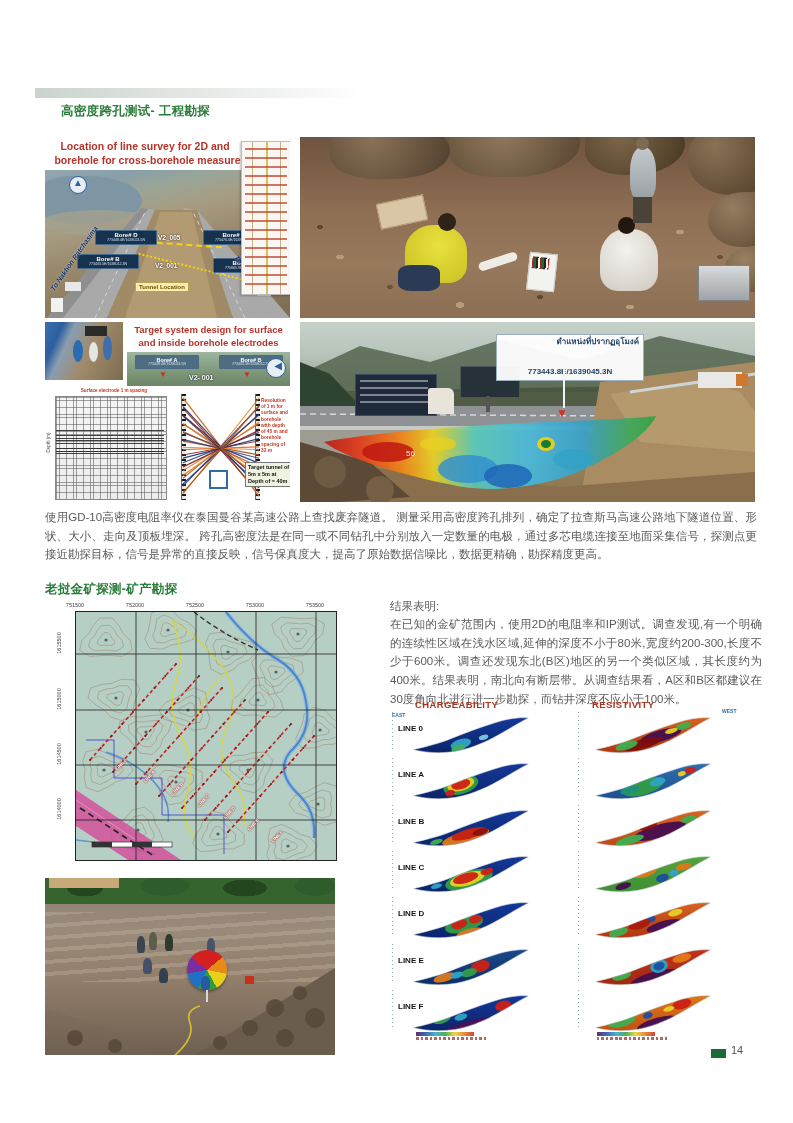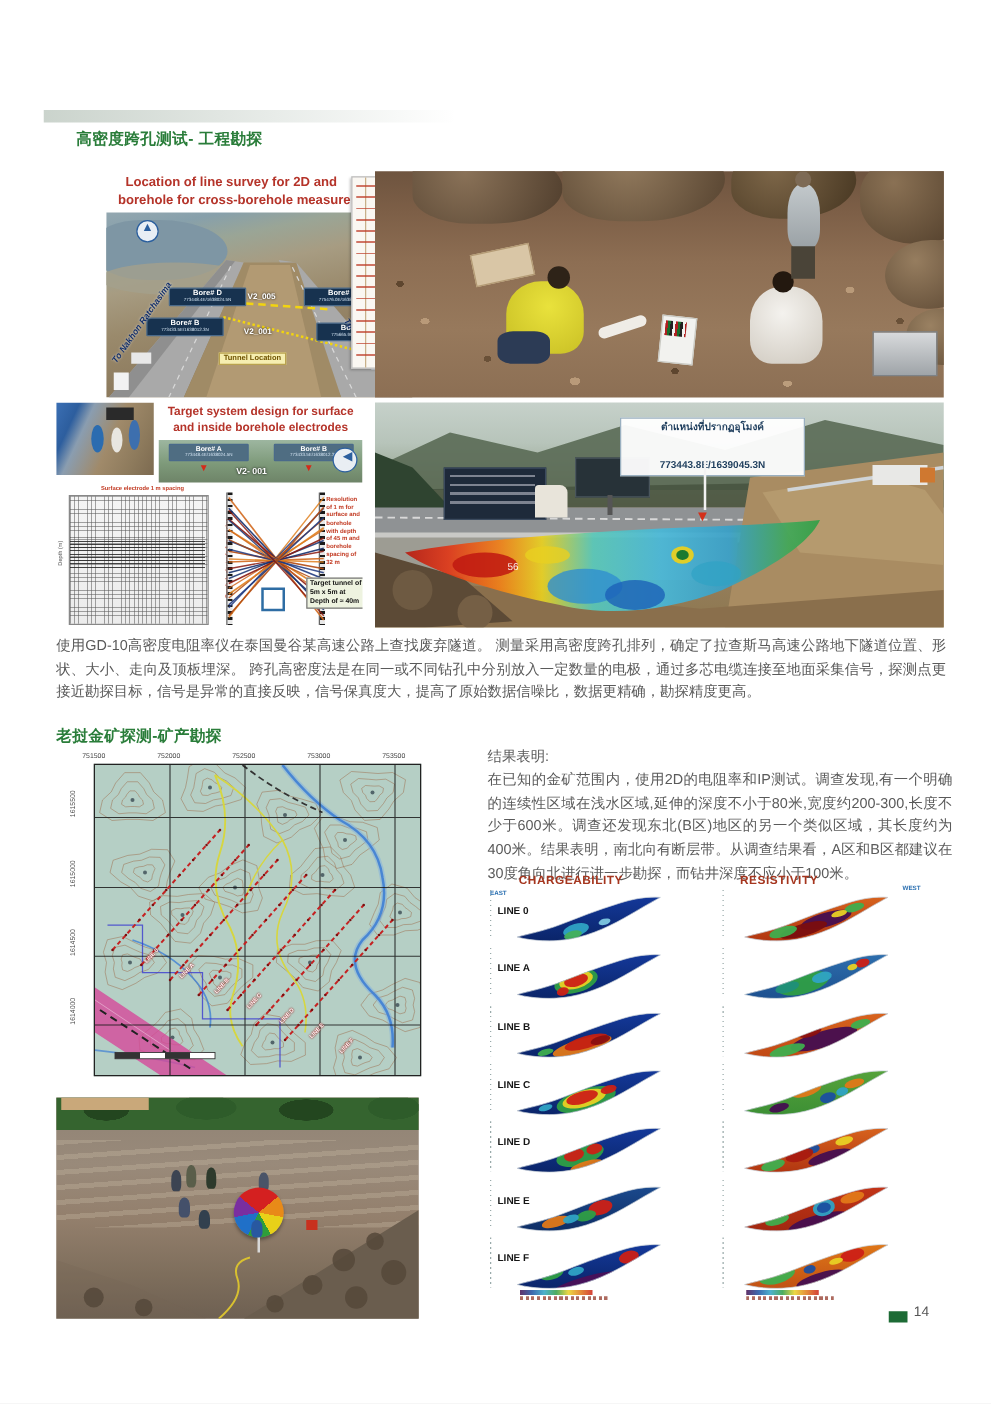--- a/index.html
+++ b/index.html
@@ -59,21 +59,21 @@
 </head>
 <body>
 
 <div id="page">
 
   <div class="abs" style="left:35px;top:88px;width:330px;height:10px;
               background:linear-gradient(90deg,rgba(105,130,110,.35),rgba(105,130,110,0));"></div>
 
   <div class="abs sec-head" style="left:45px;top:103px;margin-left:16px;">高密度跨孔测试- 工程勘探</div>
 
-  <div class="fig" style="left:45px;top:137px;width:245px;height:181px;margin-left:40px;">
+  <div class="fig" style="left:45px;top:137px;width:245px;height:181px;">
     <div class="red-title abs" style="left:0;top:3px;width:200px;">Location of line survey for 2D and</div>
     <div class="red-title abs" style="left:0;top:17px;width:230px;">borehole for cross-borehole measurement</div>
 
     <div class="abs" style="left:0;top:33px;width:245px;height:148px;
                 background:linear-gradient(168deg,#93a7b0 0%,#87a0ab 10%,#9aa596 20%,#a79c82 33%,#9a8a6c 50%,#8d7b5e 72%,#7e6c51 100%);">
       <div class="blob" style="left:-8px;top:6px;width:105px;height:48px;background:#7e96a4;border-radius:40% 60% 55% 45%;"></div>
       <div class="blob" style="left:-5px;top:40px;width:120px;height:26px;background:#a4a08c;border-radius:50%;opacity:.8;"></div>
       <svg width="245" height="148" style="position:absolute;left:0;top:0;">
         <polygon points="96,38 2,148 62,148 110,40" fill="#a9a9a9"></polygon>
         <polygon points="96,38 2,148 18,148 103,39" fill="#8f8f8f"></polygon>
@@ -257,21 +257,21 @@
     </svg>
 
     <div class="abs" style="left:55px;top:52px;width:80px;height:40px;background:#1e2a3a;border:1px solid #3b4a5e;"></div>
     <div class="abs" style="left:128px;top:66px;width:26px;height:26px;background:#e8e4da;border-radius:3px 6px 0 0;"></div>
     <div class="abs" style="left:60px;top:58px;width:68px;height:26px;background:repeating-linear-gradient(180deg,rgba(220,220,230,.5) 0 2px,transparent 2px 7px);"></div>
 
     <div class="abs" style="left:160px;top:44px;width:58px;height:30px;background:#273238;border:1px solid #4a565c;"></div>
     <div class="abs" style="left:186px;top:74px;width:4px;height:16px;background:#555;"></div>
 
     <div class="thai-box" style="left:196px;top:12px;width:138px;">
-      <div style="font-size:8px;">ตำแหน่งที่ปรากฏอุโมงค์</div>
+      <div style="font-size:8px;text-align:right;">ตำแหน่งที่ปรากฏอุโมงค์</div>
       <div style="font-size:8px;margin-top:19px;">773443.8E/1639045.3N</div>
     </div>
     <div class="abs" style="left:263px;top:46px;width:2px;height:40px;background:#f2f2f2;"></div>
     <div class="abs" style="left:256px;top:84px;color:#d4301a;font-size:12px;">▼</div>
 
     <svg width="340" height="85" style="position:absolute;left:18px;top:92px;">
       <defs>
         <linearGradient id="ovg" x1="0" y1="0" x2="1" y2="0">
           <stop offset="0" stop-color="#b01810"></stop>
             <stop offset=".12" stop-color="#e03818"></stop>

